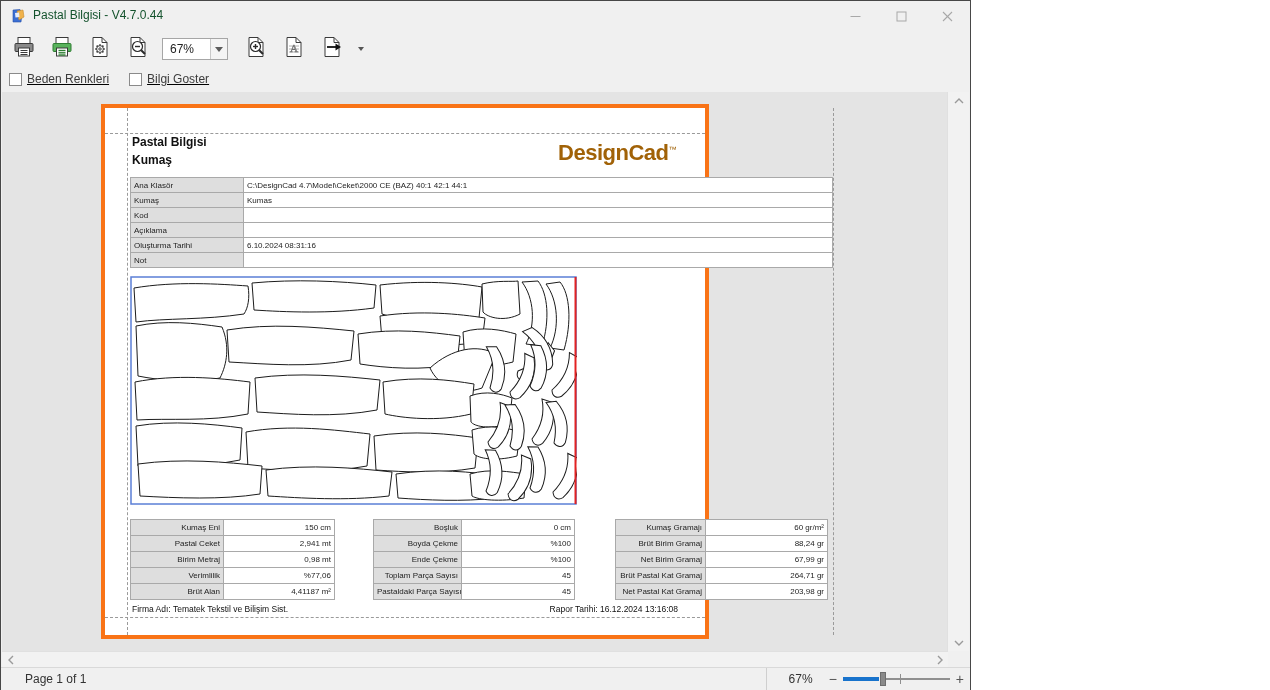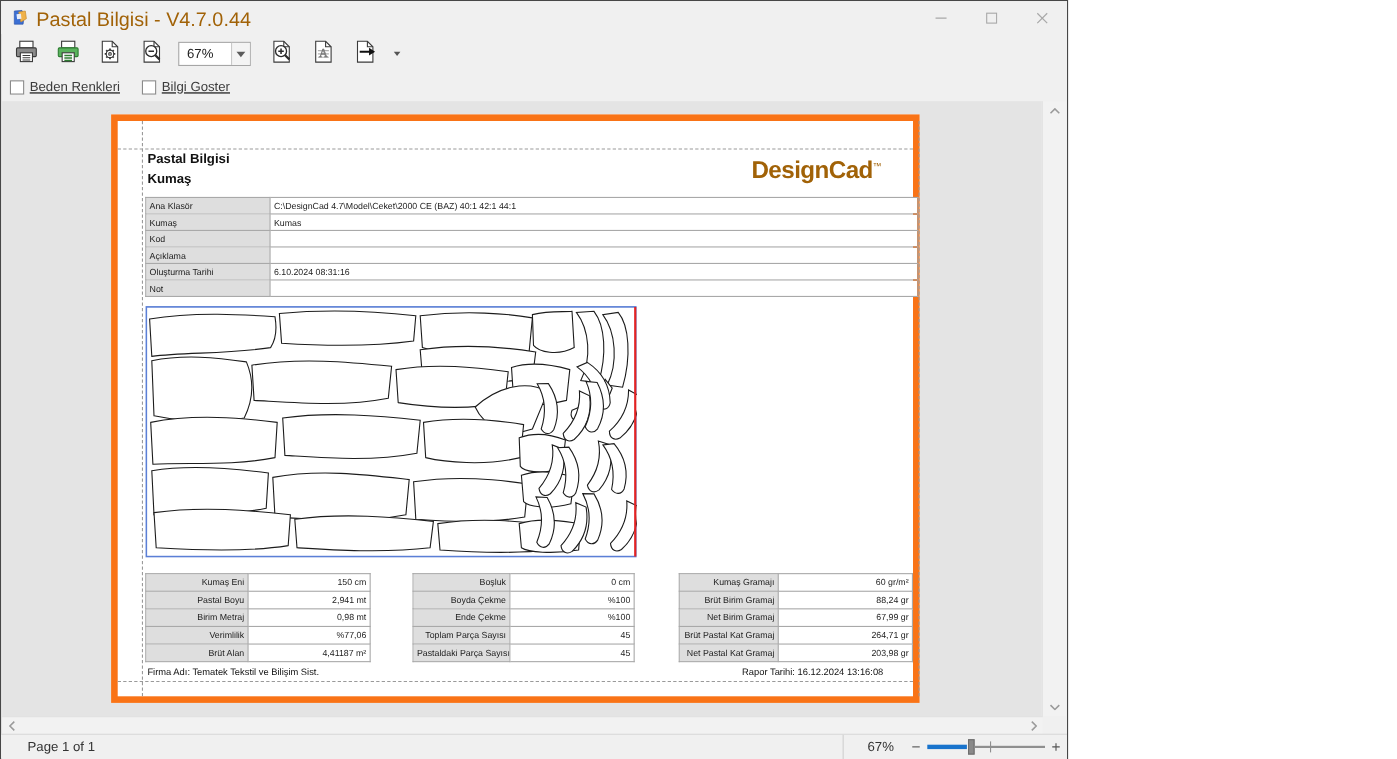--- a/index.html
+++ b/index.html
@@ -4,21 +4,21 @@
 <style>
   * { margin:0; padding:0; box-sizing:border-box; }
   html,body { width:1270px; height:690px; background:#ffffff; font-family:"Liberation Sans", sans-serif; overflow:hidden; }
 
   .window { position:absolute; left:0; top:0; width:971px; height:690px;
             background:#f0f0f0; border:1px solid #474747; }
 
   
   .titlebar { position:absolute; left:0; top:0; width:100%; height:30px; background:#f0f0f0; }
   .titlebar .app-icon { position:absolute; left:9px; top:7px; width:16px; height:16px; }
-  .titlebar .title-text { position:absolute; left:32px; top:7px; font-size:18px; color:#a16207; }
+  .titlebar .title-text { position:absolute; left:32px; top:7px; font-size:12px; color:#14532d; }
   .win-controls { position:absolute; right:0; top:0; height:30px; display:flex; }
   .win-btn { width:46px; height:30px; display:flex; align-items:center; justify-content:center; }
   .win-btn svg { stroke:#a8a8a8; }
 
   
   .toolbar { position:absolute; left:0; top:31px; width:100%; height:34px; display:flex; align-items:center; padding-left:9px; }
   .tool-btn { width:28px; height:28px; margin-right:10px; display:flex; align-items:center; justify-content:center; }
   .combo { width:66px; height:22px; background:#fff; border:1px solid #a6a6a6; display:flex; align-items:center; margin-right:14px; position:relative; }
   .combo .combo-value { font-size:12px; color:#222; padding-left:7px; flex:1; }
   .combo .combo-btn { width:17px; height:100%; border-left:1px solid #c9c9c9; background:#f4f4f4; display:flex; align-items:center; justify-content:center; }
@@ -26,21 +26,21 @@
   .mini-caret { width:0; height:0; border-left:3px solid transparent; border-right:3px solid transparent; border-top:4px solid #555; margin-left:2px; }
 
   
   .optionsbar { position:absolute; left:0; top:65px; width:100%; height:26px; display:flex; align-items:center; padding-left:8px; }
   .chk-item { display:flex; align-items:center; margin-right:20px;text-decoration:underline; }
   .chk-box { width:13px; height:13px; background:#fff; border:1px solid #8a8a8a; margin-right:5px; }
   .chk-label { font-size:12px; color:#3c3c3c; }
 
   
   .preview { position:absolute; left:1px; top:91px; width:946px; height:559px; background:#e4e4e4; overflow:hidden; }
-  .page { position:absolute; left:99px; top:12px; width:735px; height:535px; background:#ffffff; border:6px solid #f97316; }
+  .page { position:absolute; left:99px; top:12px; width:608px; height:535px; background:#ffffff; border:4px solid #f97316; }
 
   .guide-v { position:absolute; top:0; bottom:0; width:0; border-left:1px dashed #9a9a9a; }
   .guide-h { position:absolute; left:0; right:0; height:0; border-top:1px dashed #9a9a9a; }
 
   .rep-title { position:absolute; left:27px; top:27px; font-size:12px; font-weight:bold; color:#111; }
   .rep-fabric { position:absolute; left:27px; top:45px; font-size:12px; font-weight:bold; color:#111; }
   .rep-logo { position:absolute; right:29px; top:32px; font-family:Liberation Sans, sans-serif; font-size:22px; font-weight:600; letter-spacing:-0.5px; color:#a16207; }
   .rep-logo sup { font-size:8px; font-weight:400; }
 
   table.rpt { border-collapse:collapse; table-layout:fixed; }
@@ -321,21 +321,21 @@
         </svg>
       </div>
 
       <table class="rpt stats stats-a">
         <tbody>
             <tr>
               <td class="lbl">Kumaş Eni</td>
               <td class="val">150 cm</td>
             </tr>
         <tr>
-              <td class="lbl">Pastal Boyu</td>
+              <td class="lbl">Pastal Ceket</td>
               <td class="val">2,941 mt</td>
             </tr>
         <tr>
               <td class="lbl">Birim Metraj</td>
               <td class="val">0,98 mt</td>
             </tr>
         <tr>
               <td class="lbl">Verimlilik</td>
               <td class="val">%77,06</td>
             </tr>

